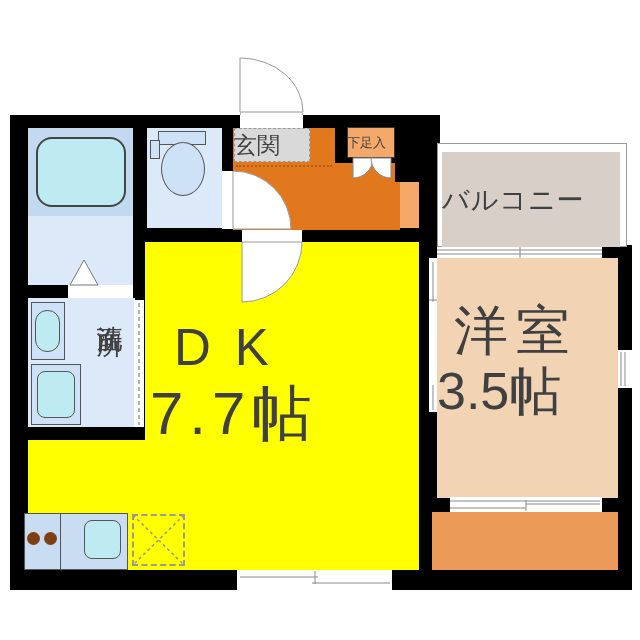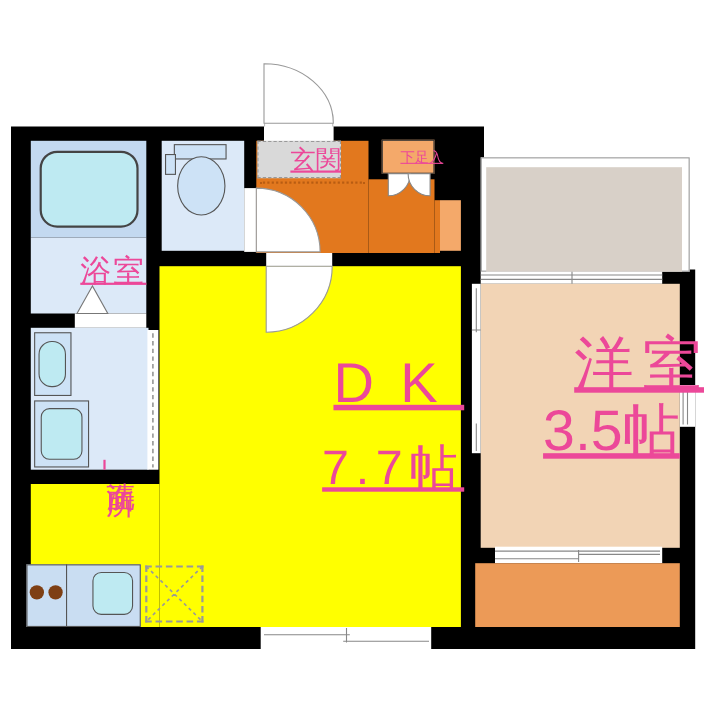--- a/index.html
+++ b/index.html
@@ -1,19 +1,19 @@
 <!DOCTYPE html>
 <html style="--wall: #000000; --dk: #FFFF00; --entrance: #E2781E; --entrance-light: #F4A96A; --closet: #EC9A57; --western: #F2D4B5; --balcony: #D8D0C8; --wet-room: #DCE9F8; --tub-zone: #C3D9F0; --fixture-panel: #CDE2F6; --fixture-cyan: #BEEAF2; --counter: #C9DDF2; --burner: #7E3F14; --step-line: #B85C12; --line: #999999;"><head>
 <meta charset="utf-8">
 <style>
   html,body{margin:0;padding:0;background:#fff;}
   #plan{position:relative;width:640px;height:640px;background:#fff;overflow:hidden;
         font-family:"Liberation Sans","DejaVu Sans",sans-serif;color:#111;}
   .abs{position:absolute;box-sizing:border-box;}
-  .lbl{position:absolute;box-sizing:border-box;color:#ec4899;text-align:right;white-space:nowrap;text-decoration:underline;}
+  .lbl{position:absolute;box-sizing:border-box;color:#404040;text-align:left;white-space:nowrap;}
   .wall{background:var(--wall);}
   .gap{background:#fff;}
   svg{position:absolute;left:0;top:0;pointer-events:none;}
 </style>
 </head>
 <body>
 
 <div id="plan">
 
   <div class="abs wall" style="left:10px;top:115px;width:430px;height:475px;"></div>
@@ -81,20 +81,20 @@
     <path d="M133,515 L184,565 M184,515 L133,565" fill="none" stroke="#999" stroke-width="1.5" stroke-dasharray="3,3"></path>
     <path d="M437,250 H602 M437,254 H602 M520,247 V258" fill="none" stroke="#888" stroke-width="1"></path>
     <path d="M240,577 H318 M312,583 H390 M315,571 V584" fill="none" stroke="#888" stroke-width="1"></path>
     <path d="M450,501 H600 M450,508 H526 M526,504 H600 M526,500 V511" fill="none" stroke="#888" stroke-width="1"></path>
     <path d="M433,262 V302 M429,300 H437 M433,385 V410" fill="none" stroke="#888" stroke-width="1"></path>
     <path d="M621,352 V386 M625,352 V386" fill="none" stroke="#888" stroke-width="1"></path>
   </svg>
 
   <div class="lbl" style="left:234px;top:128px;width:76px;height:34px;line-height:34px;font-size:23px;">玄関</div>
   <div class="lbl" style="left:347px;top:127px;width:56px;height:31px;line-height:31px;font-size:13px;">下足入</div>
-  <div class="lbl" style="left:28px;top:227px;width:105px;font-size:28px;letter-spacing:2px;">浴室</div>
   <div class="lbl" style="left:93px;top:305px;height:122px;font-size:26px;writing-mode:vertical-rl;letter-spacing:3px;">洗面所</div>
   <div class="lbl" style="left:150px;top:318px;width:272px;font-size:51px;letter-spacing:24px;text-indent:24px;">DK</div>
-  <div class="lbl" style="left:150px;top:396px;width:272px;font-size:44px;letter-spacing:6px;">7.7帖</div>
+  <div class="lbl" style="left:150px;top:374px;width:272px;font-size:60px;letter-spacing:6px;">7.7帖</div>
+  <div class="lbl" style="left:442px;top:182px;width:178px;font-size:27px;letter-spacing:1px;">バルコニー</div>
   <div class="lbl" style="left:446px;top:295px;width:200px;font-size:54px;letter-spacing:8px;text-indent:8px;">洋室</div>
   <div class="lbl" style="left:437px;top:357px;width:181px;font-size:52px;">3.5帖</div>
 
 </div>
 
 </body></html>

